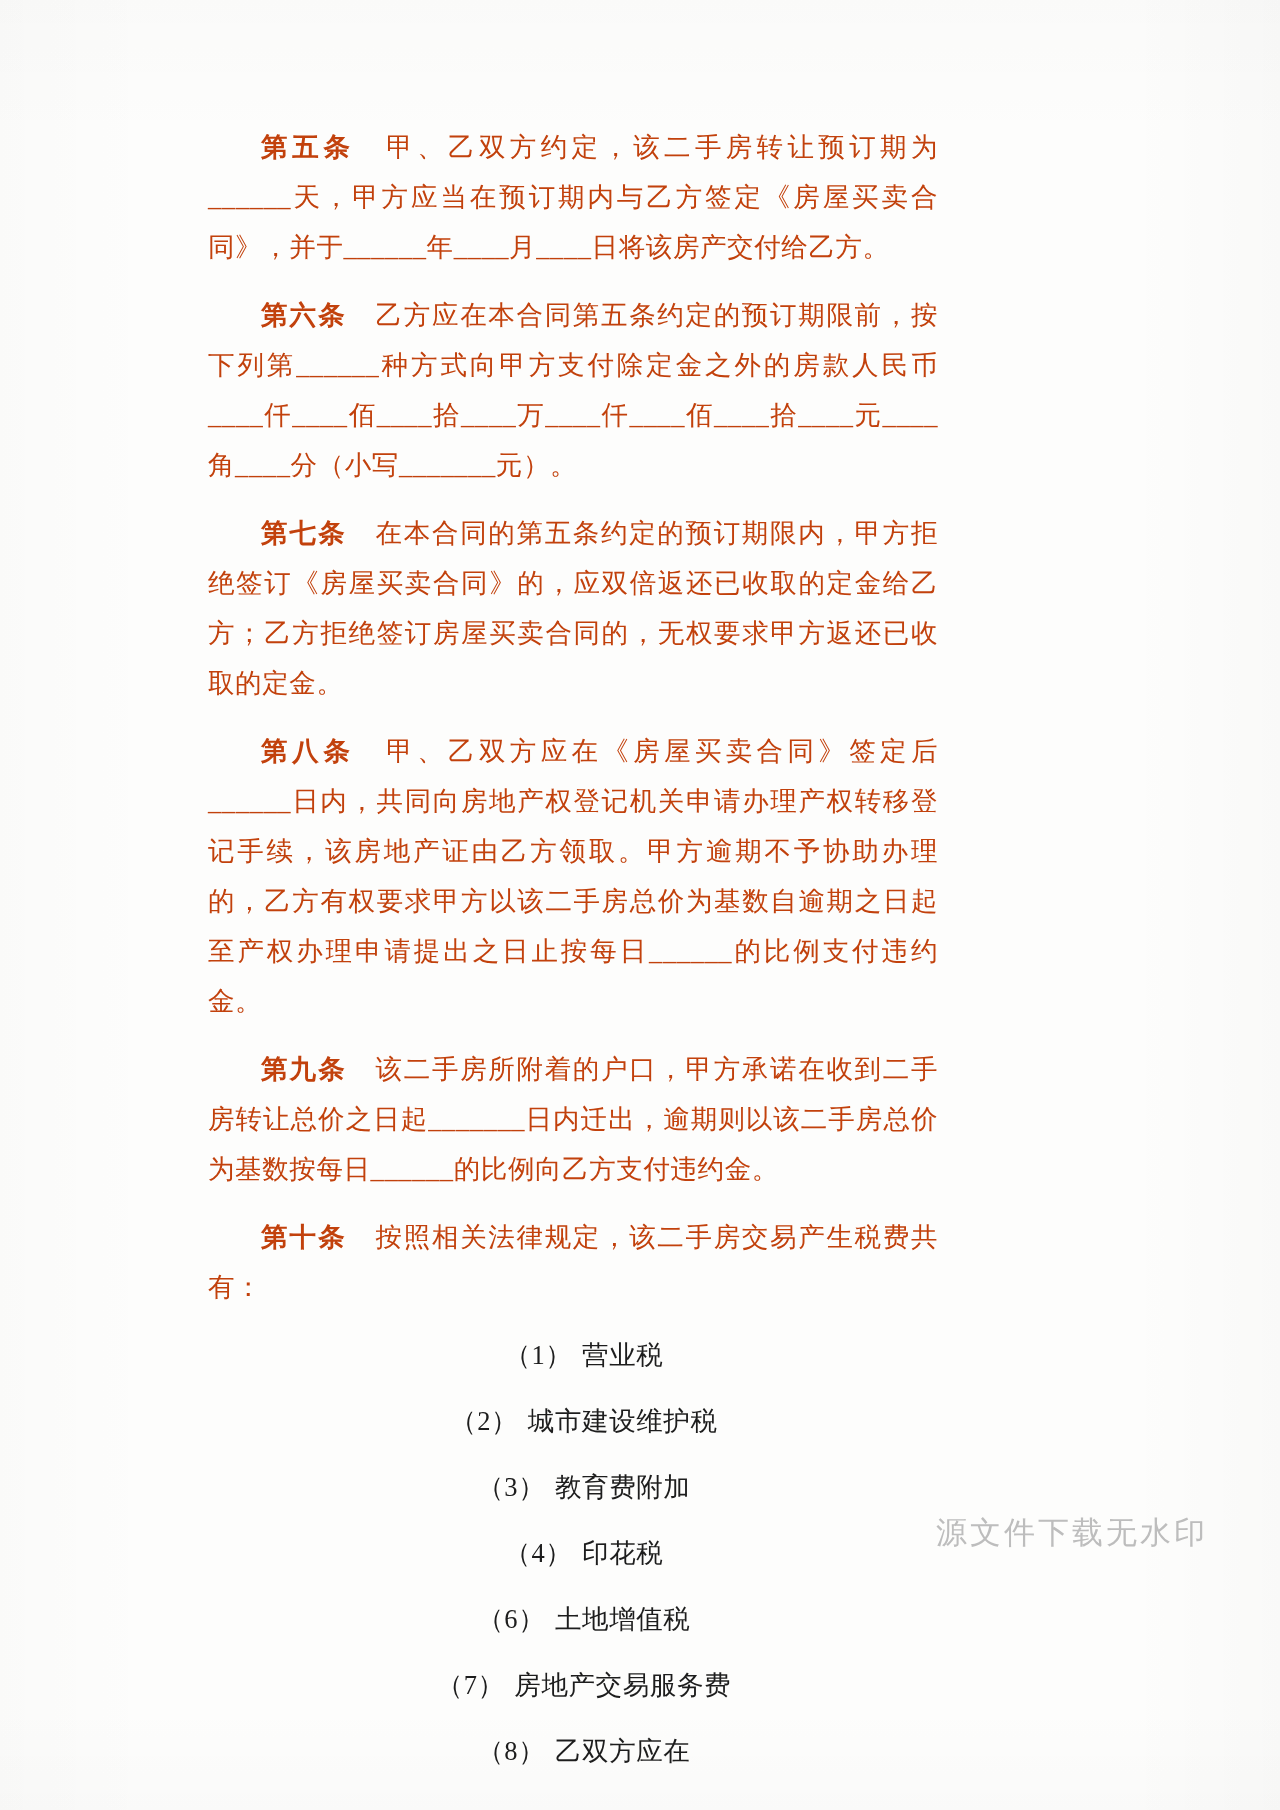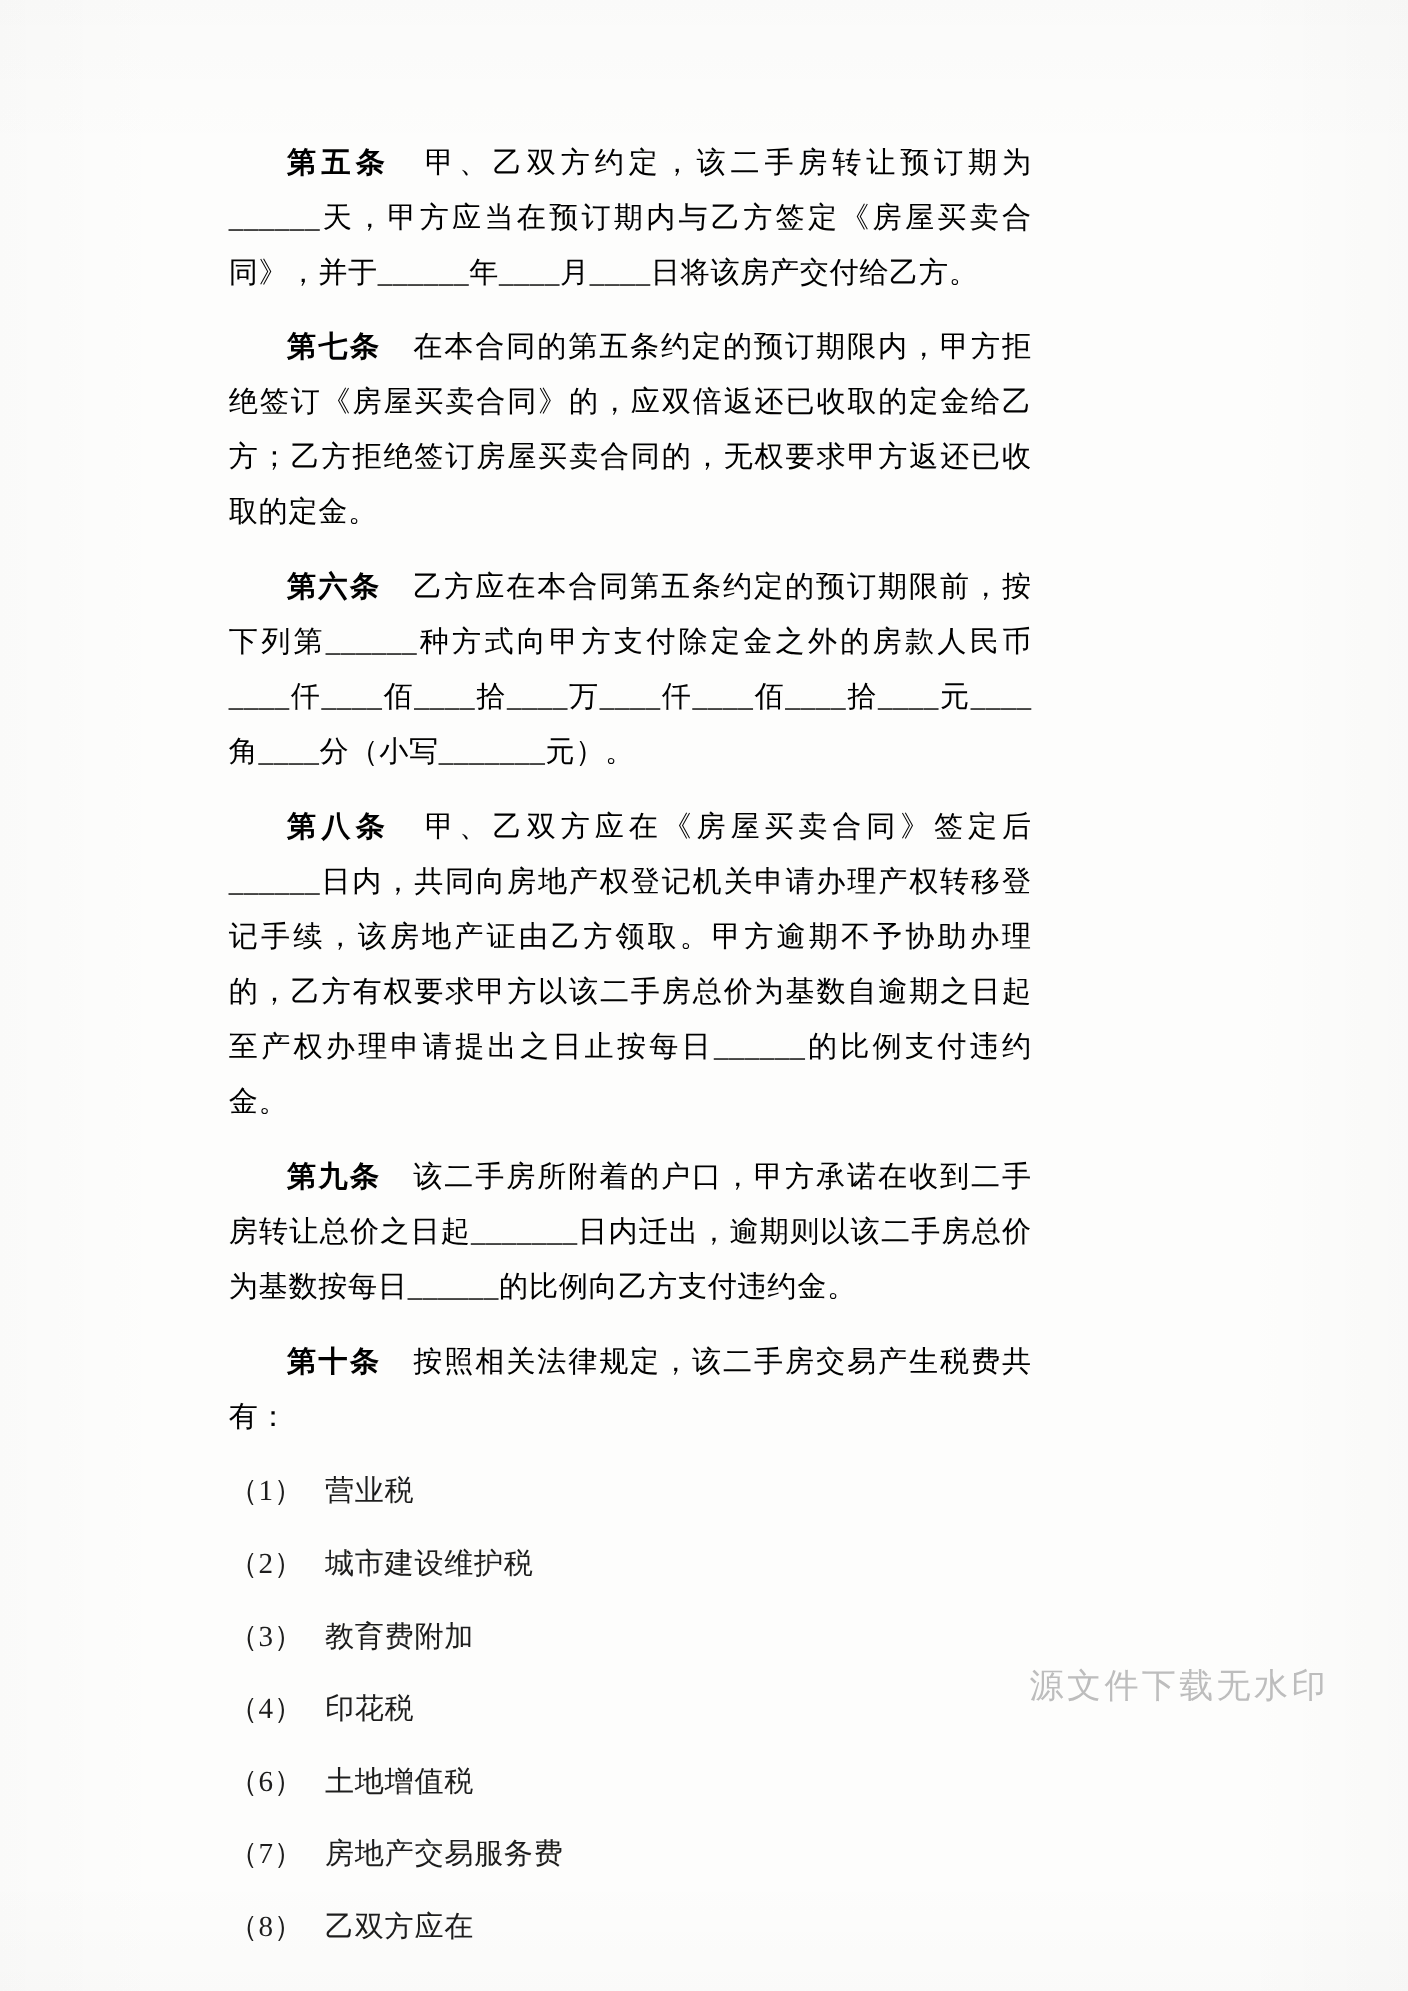--- a/index.html
+++ b/index.html
@@ -29,21 +29,21 @@
   }
   .content {
     position: absolute;
     left: 208px;
     top: 122px;
     width: 742px;
   }
   .para {
     font-size: 26.5px;
     line-height: 50px;
-    color: #000000;
+    color: #c2410c;
     text-align: justify;
     text-justify: inter-character;
     margin: 0 12px 18px 0;
     letter-spacing: 0.6px;
     font-family: "Liberation Serif", "DejaVu Serif", serif;
   }
   .para.indent {
     text-indent: 2em;
   }
   .art-head {
@@ -62,20 +62,21 @@
     letter-spacing: 0.6px;
     text-indent: 0;
     padding-left: 0;
   }
   .li-num {
     display: inline-block;
     min-width: 3.3em;
   }
   .list-wrap {
     margin-top: 8px;
+    text-align: center;
   }
   .watermark {
     position: absolute;
     right: 72px;
     bottom: 256px;
     text-align: center;
     color: #b9b9b9;
     user-select: none;
     pointer-events: none;
   }
@@ -98,23 +99,23 @@
 </head>
 <body>
 
 <div class="page">
   <div class="scan-tint"></div>
 
   <div class="content">
 
     <p class="para indent"><span class="art-head">第五条</span><span class="art-gap"></span><span>甲、乙双方约定，该二手房转让预订期为______天，甲方应当在预订期内与乙方签定《房屋买卖合同》，并于______年____月____日将该房产交付给乙方。</span></p>
 
+    <p class="para indent"><span class="art-head">第六条</span><span class="art-gap"></span><span>乙方应在本合同第五条约定的预订期限前，按下列第______种方式向甲方支付除定金之外的房款人民币____仟____佰____拾____万____仟____佰____拾____元____角____分（小写_______元）。</span></p>
+
     <p class="para indent"><span class="art-head">第七条</span><span class="art-gap"></span><span>在本合同的第五条约定的预订期限内，甲方拒绝签订《房屋买卖合同》的，应双倍返还已收取的定金给乙方；乙方拒绝签订房屋买卖合同的，无权要求甲方返还已收取的定金。</span></p>
-
-    <p class="para indent"><span class="art-head">第六条</span><span class="art-gap"></span><span>乙方应在本合同第五条约定的预订期限前，按下列第______种方式向甲方支付除定金之外的房款人民币____仟____佰____拾____万____仟____佰____拾____元____角____分（小写_______元）。</span></p>
 
     <p class="para indent"><span class="art-head">第八条</span><span class="art-gap"></span><span>甲、乙双方应在《房屋买卖合同》签定后______日内，共同向房地产权登记机关申请办理产权转移登记手续，该房地产证由乙方领取。甲方逾期不予协助办理的，乙方有权要求甲方以该二手房总价为基数自逾期之日起至产权办理申请提出之日止按每日______的比例支付违约金。</span></p>
 
     <p class="para indent"><span class="art-head">第九条</span><span class="art-gap"></span><span>该二手房所附着的户口，甲方承诺在收到二手房转让总价之日起_______日内迁出，逾期则以该二手房总价为基数按每日______的比例向乙方支付违约金。</span></p>
 
     <p class="para indent"><span class="art-head">第十条</span><span class="art-gap"></span><span>按照相关法律规定，该二手房交易产生税费共有：</span></p>
 
     <div class="list-wrap">
       <p class="list-item"><span class="li-num">（1）</span><span>营业税</span></p>
       <p class="list-item"><span class="li-num">（2）</span><span>城市建设维护税</span></p>

